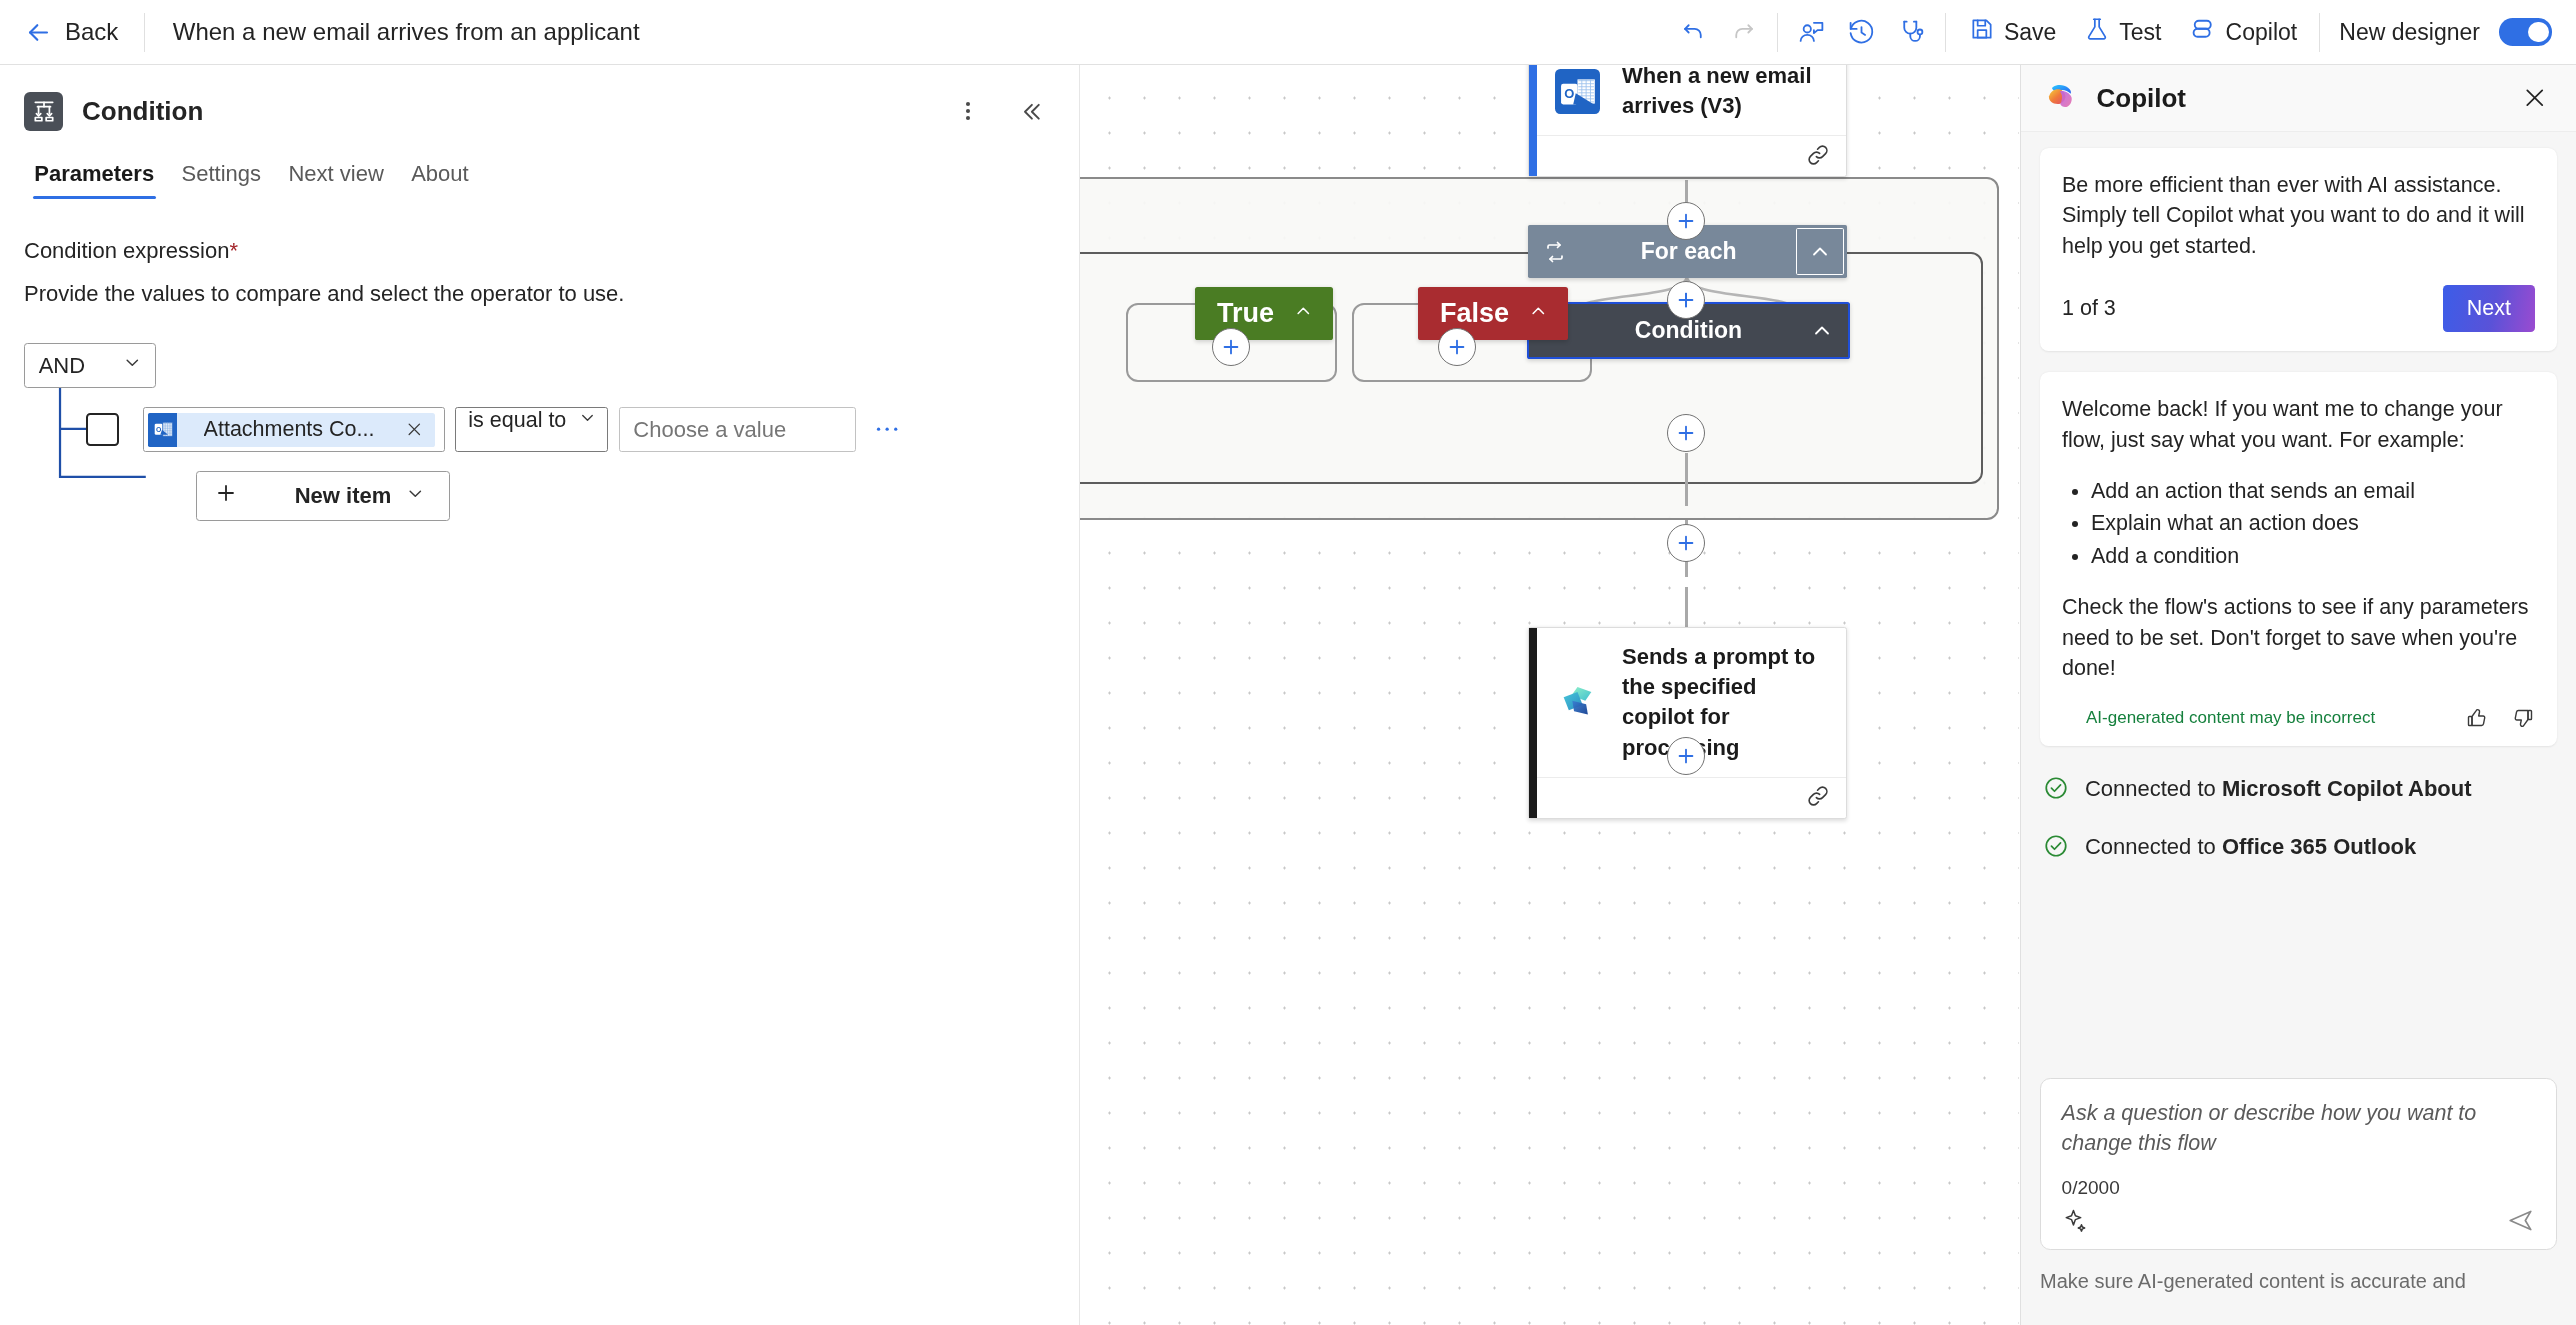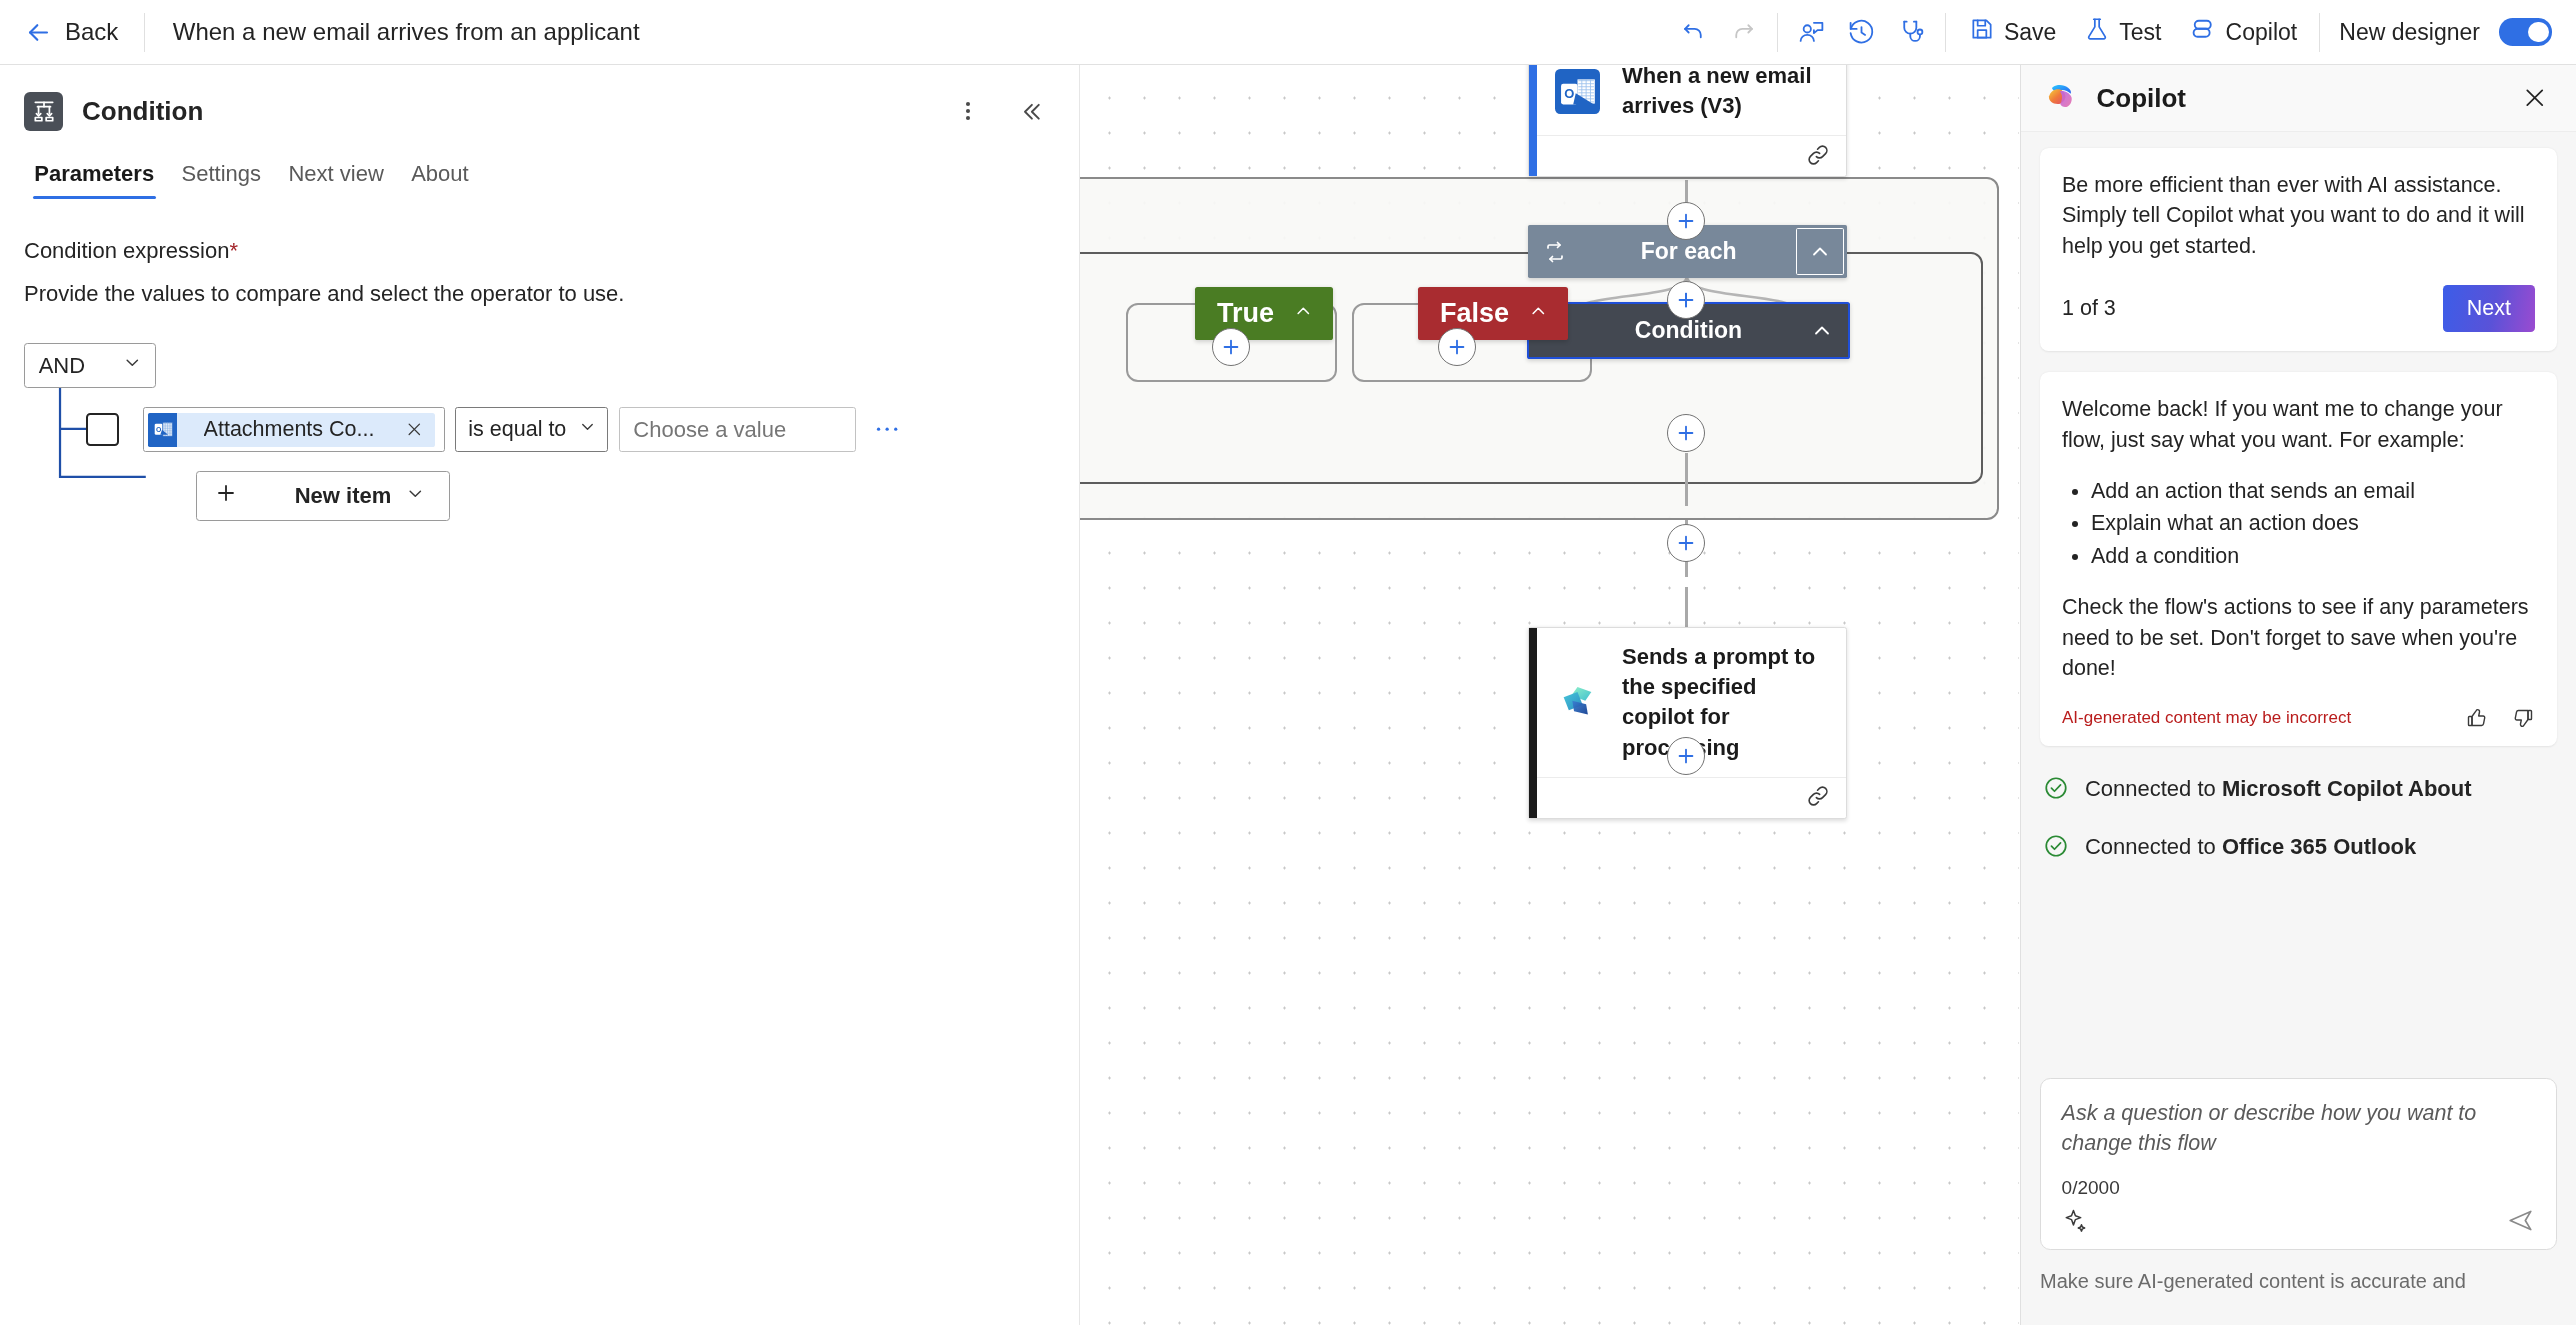--- a/index.html
+++ b/index.html
@@ -125,21 +125,21 @@
     display: flex; align-items: center; justify-content: center; flex-shrink: 0;
     border-radius: 1.7px 0 0 1.7px;
   }
   .token-text {
     font-size: 21.5px; color: #242424; margin: 0 13.7px 0 10.3px; white-space: nowrap;
     overflow: hidden; text-overflow: ellipsis;
   }
   .token-x { cursor: pointer; display: flex; align-items: center; }
   .op-select {
     margin-left: 10.3px; width: 153px; height: 45px; border: 1.3px solid #7a7a7a;
-    border-radius: 2.6px; background: #fff; display: flex; align-items: center;
+    border-radius: 2.6px; background: #fff; display: flex; 
     justify-content: space-between; padding: 0 10.3px 0 12px; font-size: 21.5px;
     color: #242424; cursor: pointer;
   }
   .val-input {
     margin-left: 10.3px; width: 237px; height: 45px; border: 0.9px solid #c2c2c2;
     border-radius: 2.6px; background: #fff; display: flex; align-items: center;
     padding: 0 13.7px; font-size: 22px; color: #767676; cursor: text;
   }
   .row-more {
     margin-left: 13.7px; width: 38px; height: 38px; display: flex;
@@ -247,21 +247,21 @@
   .cp-msg-card {
     background: #fff; border-radius: 8.6px; margin-top: 20.6px;
     padding: 22px 22px 15.5px 22px; box-shadow: 0 0.7px 2.1px rgba(0,0,0,0.08);
   }
   .cp-msg-card p { font-size: 21.5px; line-height: 1.44; color: #242424; }
   .cp-msg-card ul { margin: 19px 0 19px 29px; }
   .cp-msg-card li { font-size: 21.5px; line-height: 1.52; color: #242424; }
   .cp-disclaimer {
     display: flex; align-items: center; margin-top: 22px;
   }
-  .cp-disc-text { font-size: 17px; color: #b91c1c; }
+  .cp-disc-text { font-size: 17px; color: #15803d; margin-left: 24px; }
   .cp-fb { margin-left: auto; display: flex; gap: 22px; }
   .cp-fb span { cursor: pointer; display: flex; }
 
   .cp-conn {
     display: flex; align-items: center; gap: 15.5px; margin-top: 29px; padding-left: 3.4px;
   }
   .cp-conn-text { font-size: 22px; color: #242424; }
   .cp-conn-text b { font-weight: 700; }
 
   .cp-input-box {

